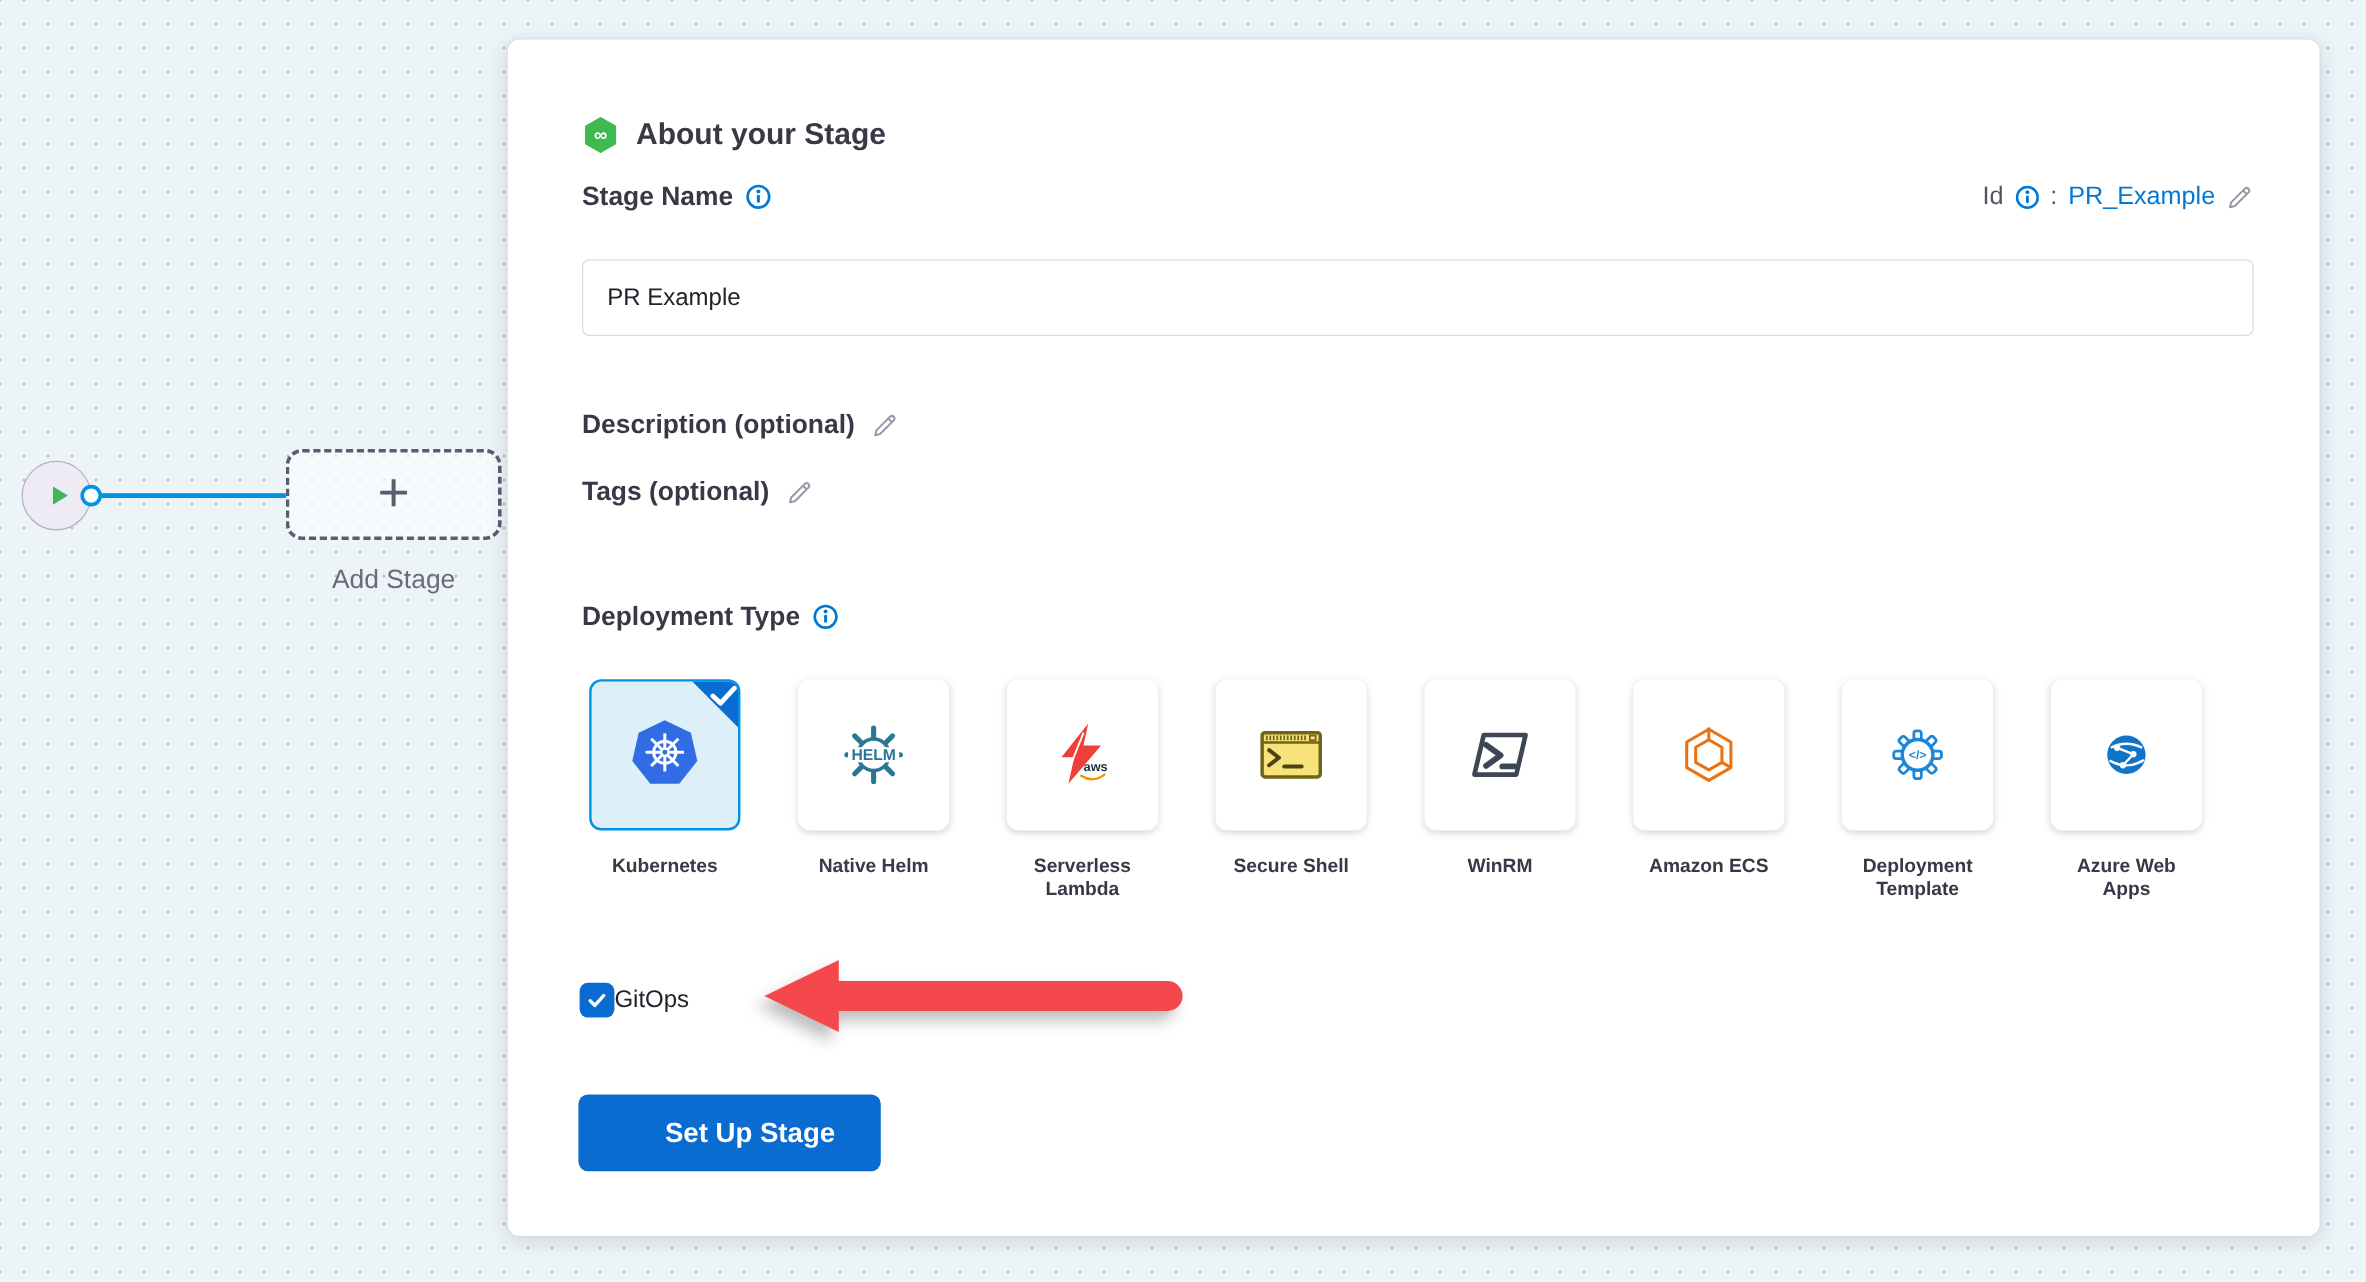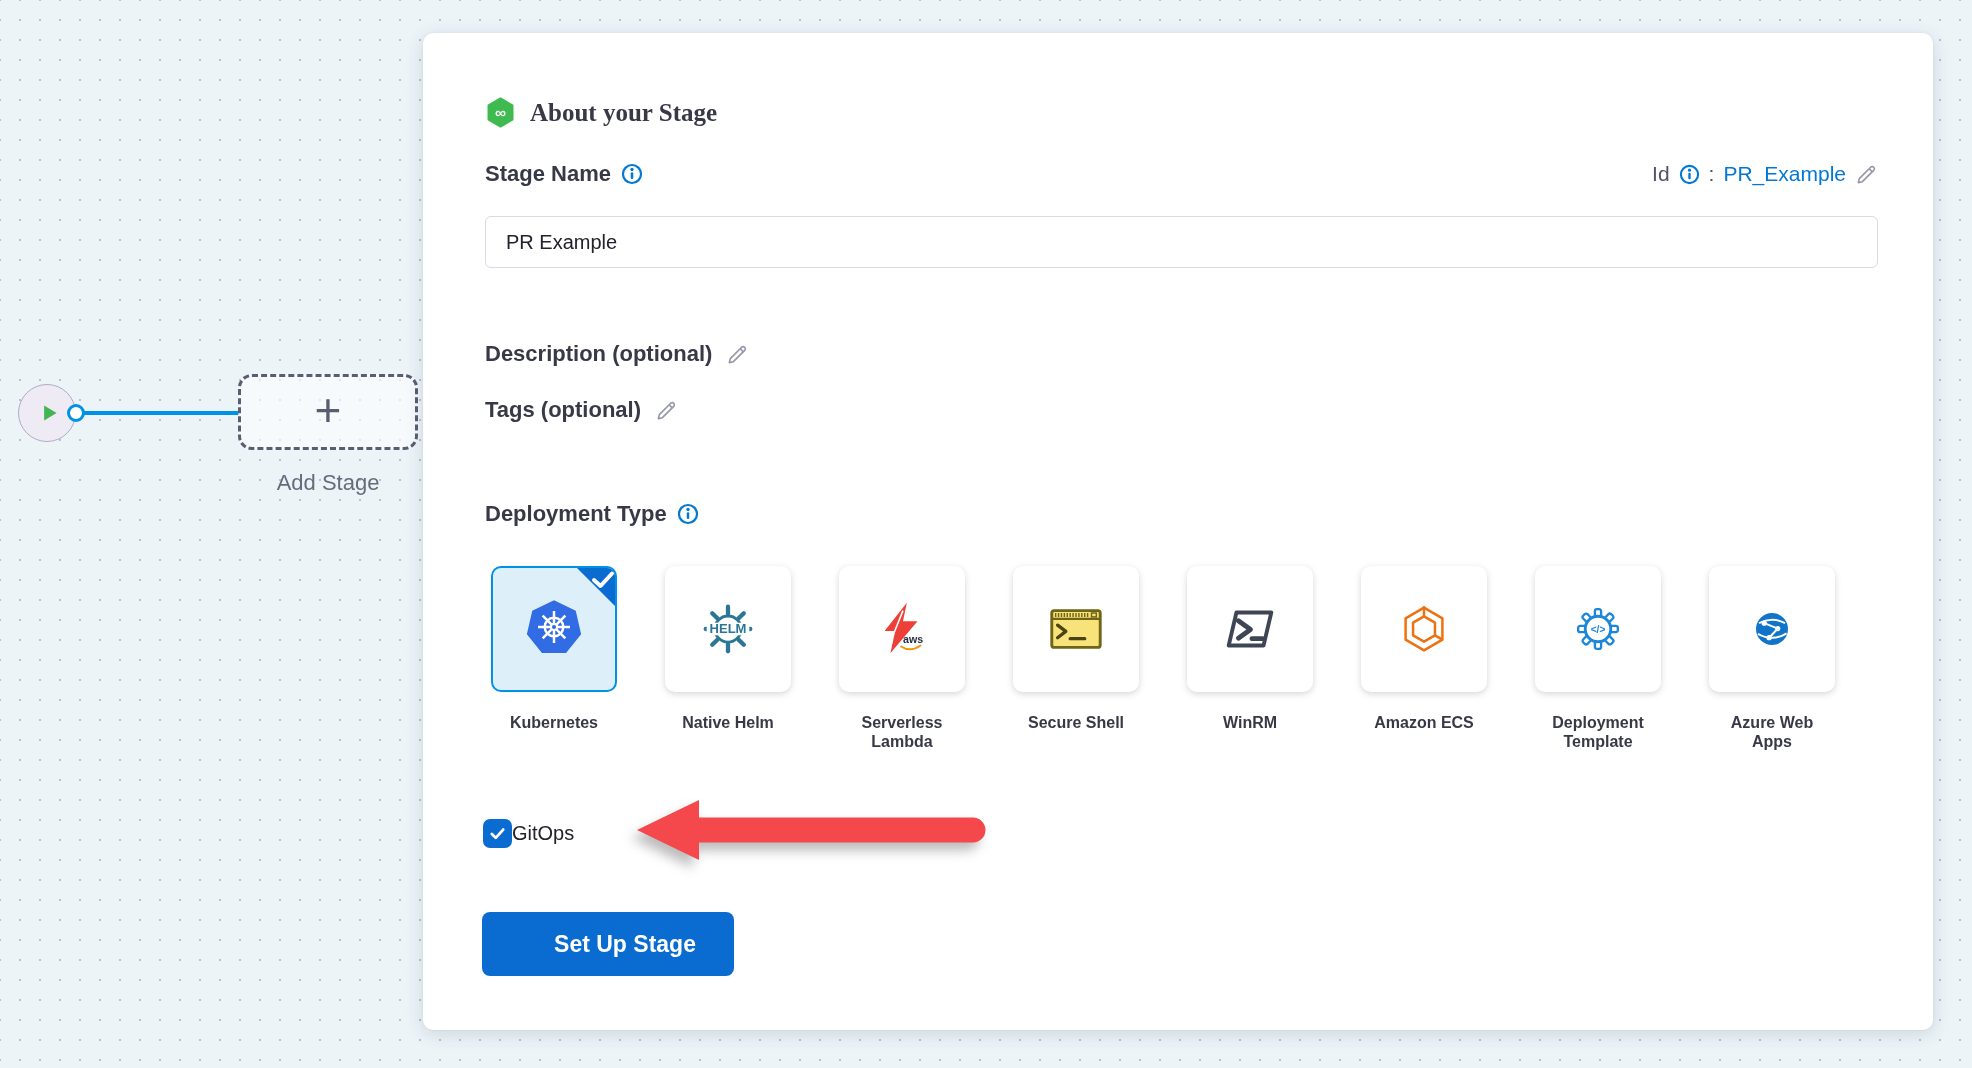--- a/index.html
+++ b/index.html
@@ -28,32 +28,32 @@
   .plus-glyph{ font-size:46px; font-weight:200; color:#595d72; line-height:1; margin-top:-4px; }
   .add-stage-label{ position:absolute; left:238px; top:470px; width:180px;
     text-align:center; font-size:22px; color:#686b7a; }
 
   
   .panel{ position:absolute; left:423px; top:33px; width:1510px; height:997px;
     background:#fff; border-radius:10px;
     box-shadow:0 4px 18px rgba(42,62,82,.16), 0 0 2px rgba(42,62,82,.10); }
 
   .panel-header{ position:absolute; left:62px; top:64px; display:flex; align-items:center; gap:14px; }
-  .panel-title{ font-size:25px; font-weight:700; color:#383946;font-family:Liberation Serif, serif; }
-
-  .name-row{ position:absolute; left:62px; top:128px; width:1393px;
+  .panel-title{ font-size:25px; font-weight:700; color:#383946; }
+
+  .name-row{ position:absolute; left:62px; top:118px; width:1393px;
     display:flex; align-items:center; justify-content:space-between; }
   .field-label{ font-size:22px; font-weight:700; color:#383946; }
   .label-group{ display:flex; align-items:center; gap:10px; }
   .id-group{ display:flex; align-items:center; gap:9px; font-size:21px; }
   .id-label{ color:#4f5365; }
   .id-sep{ color:#4f5365; }
   .id-value{ color:#0278d5; }
 
-  .stage-name-input{ position:absolute; left:62px; top:183px; width:1393px; height:52px;
+  .stage-name-input{ position:absolute; left:62px; top:183px; width:1393px; height:64px;
     border:1px solid #d9dae5; border-radius:6px; font-size:20px; color:#22222a;
     padding:0 20px; outline:none; background:#fff;
     font-family:"Liberation Sans","DejaVu Sans",sans-serif; }
 
   .desc-row{ position:absolute; left:62px; top:308px; display:flex; align-items:center; gap:14px; }
   .tags-row{ position:absolute; left:62px; top:364px; display:flex; align-items:center; gap:14px; }
   .deploy-row{ position:absolute; left:62px; top:468px; display:flex; align-items:center; gap:10px; }
 
   .cards{ position:absolute; left:68px; top:533px; display:flex; gap:48px; }
   .card-wrap{ width:126px; display:flex; flex-direction:column; align-items:center; cursor:pointer; }

